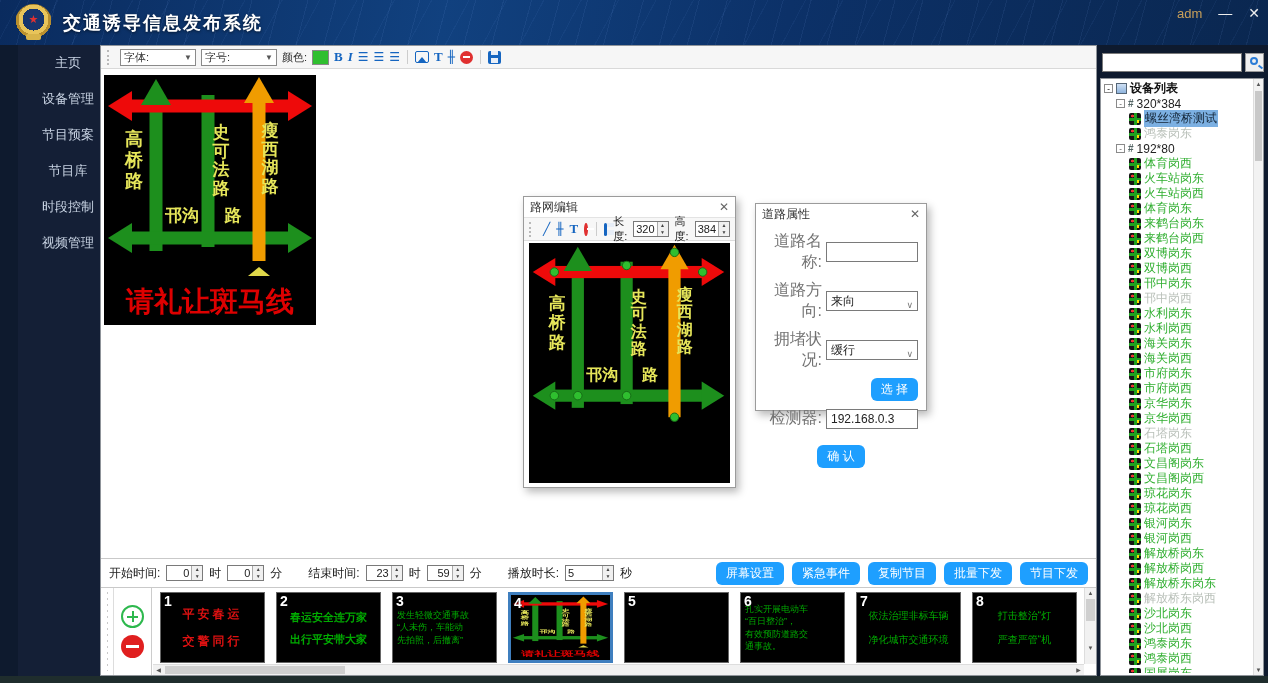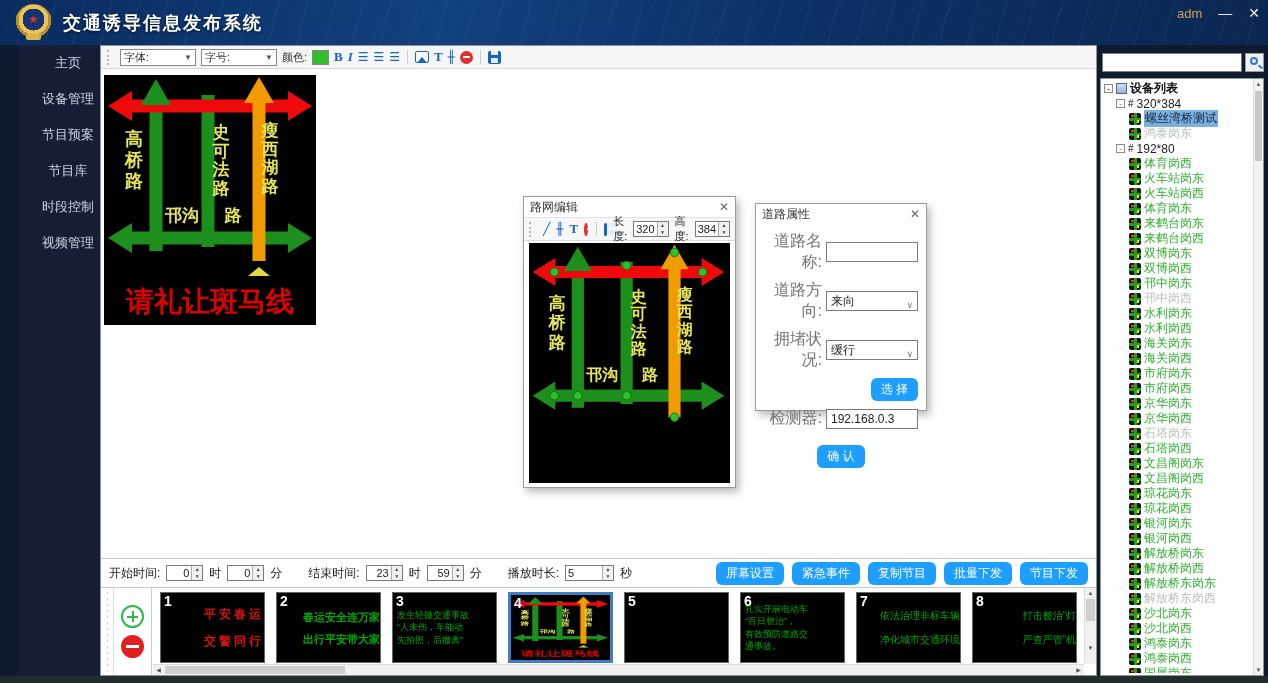--- a/index.html
+++ b/index.html
@@ -83,21 +83,21 @@
   .addbtn{width:23px;height:23px;border-radius:50%;border:2px solid #2db84d;background:#fff;position:relative;cursor:pointer}
   .addbtn::before,.addbtn::after{content:"";position:absolute;background:#2db84d}
   .addbtn::before{left:4px;top:8.5px;width:11px;height:2px}
   .addbtn::after{left:8.5px;top:4px;width:2px;height:11px}
   .delbtn{width:23px;height:23px;border-radius:50%;background:#e01f1f;position:relative;cursor:pointer}
   .delbtn::before{content:"";position:absolute;left:5px;top:10px;width:13px;height:3px;background:#fff}
   .thumbs{flex:1;display:flex;gap:11px;padding:4px 6px 0 8px;overflow:hidden}
   .thumb{width:105px;height:71px;background:#000;border:1px solid #666;position:relative;flex:none;cursor:pointer;display:flex;align-items:center;justify-content:center}
   .thumb.selected{border:3px solid #3f7fbf}
   .thumb-num{position:absolute;left:3px;top:0;color:#fff;font-size:14px;font-weight:bold;z-index:2;text-shadow:0 0 2px #000}
-  .thumb-text{white-space:pre-line;text-align:right;width:100%}
+  .thumb-text{white-space:pre-line;text-align:center;width:100%}
   .thumb-text.red{color:#d11}
   .thumb-text.green{color:#0a0}
   .thumb-text.lg{font-size:12px;line-height:2.2;letter-spacing:3px;font-weight:bold}
   .thumb-text.md{font-size:11px;line-height:2;font-weight:bold}
   .thumb-text.md2{font-size:10px;line-height:2.4}
   .thumb-text.sm{font-size:9px;line-height:1.35;text-align:left;padding-left:4px}
   .hsb{position:absolute;left:52px;right:12px;bottom:0;height:11px;background:#f1f1f1;border-top:1px solid #ddd}
   .hsb .arr{position:absolute;top:0;width:11px;height:10px;font-size:6px;line-height:10px;text-align:center;color:#555;cursor:pointer}
   .hsb .arr.l{left:0}.hsb .arr.r{right:0}
   .hsb .hthumb{position:absolute;left:12px;top:1px;width:180px;height:8px;background:#cfcfcf;cursor:pointer}

